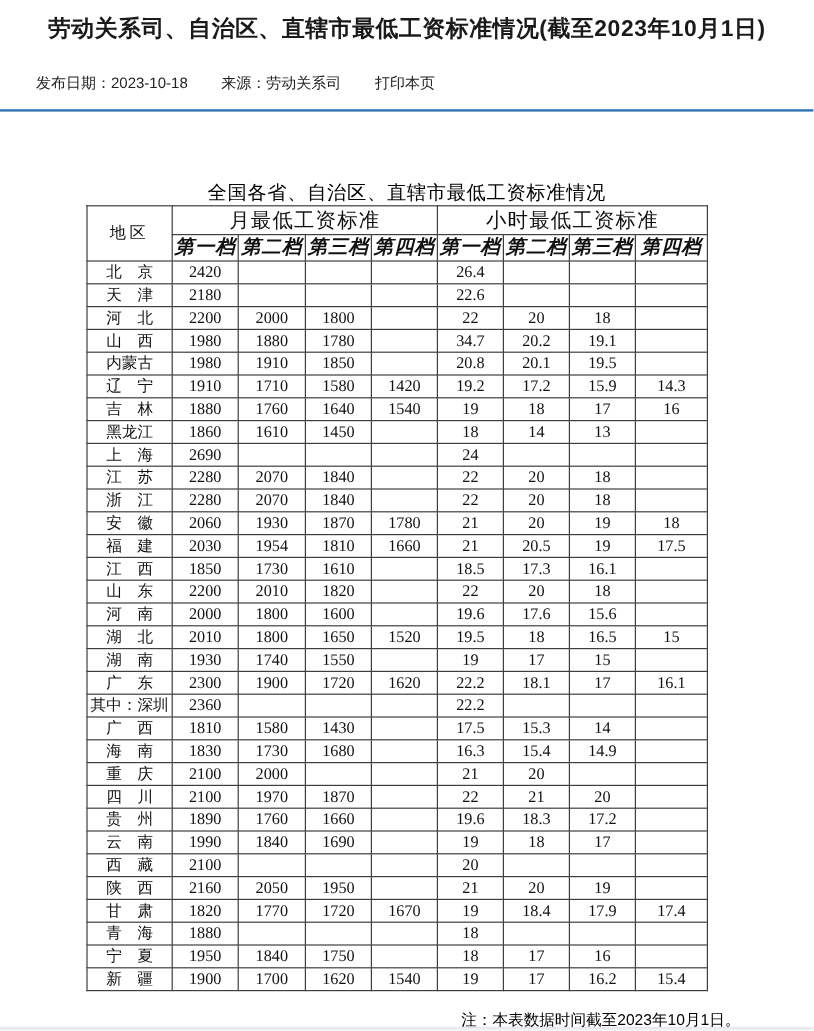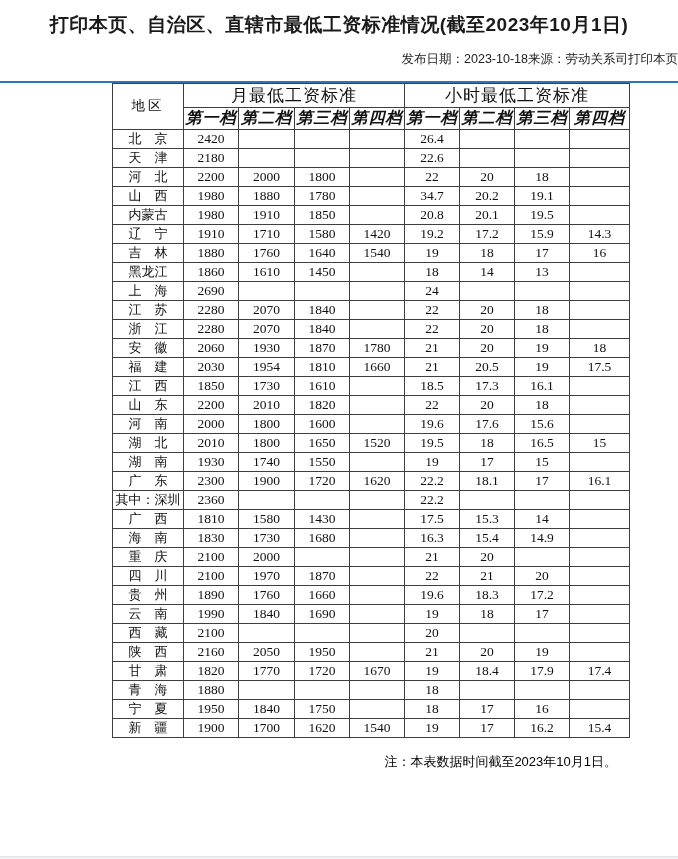--- a/index.html
+++ b/index.html
@@ -22,24 +22,25 @@
     margin:0 30px;
     text-align:center;
     font-size:19px;
     font-weight:700;
     letter-spacing:0.5px;
     color:var(--title-text);
     line-height:1.3;
   }
   .meta-bar{
     display:flex;
-    justify-content:flex-end;
+    justify-content:flex-start;
     align-items:center;
+    gap:28px;
     padding-left:30px;
-    margin-top:13px;
+    margin-top:23px;
     font-size:12.5px;
     color:#222;
   }
   .meta-item{white-space:nowrap;}
   .print-link{cursor:pointer;}
   .header-divider{
     margin-top:13px;
     border-top:2px solid var(--divider-blue);
     height:0;
   }
@@ -54,21 +55,21 @@
   }
   .unit-label{
     margin:4px 0 2px 88px;
     font-size:13px;
     color:#000;
   }
   table.wage-table{
     border-collapse:collapse;
     table-layout:fixed;
     width:517px;
-    margin-left:112px;
+    margin-left:72px;
   }
   .wage-table th,.wage-table td{
     border:1px solid var(--table-border);
     padding:0;
     text-align:center;
     vertical-align:middle;
     white-space:nowrap;
     overflow:hidden;
     color:#111;
   }
@@ -98,31 +99,32 @@
     left:0;right:0;bottom:0;
     height:3px;
     background:#f0f1f3;
     border-top:1px solid #e2e5e8;
   }
 </style>
 </head>
 <body>
 
 <div class="page-header">
-  <h1 class="page-title">打印本页、自治区、直辖市最低工资标准情况(截至2023年10月1日)</h1>
+  <h1 class="page-title">劳动关系司、自治区、直辖市最低工资标准情况(截至2023年10月1日)</h1>
   <div class="meta-bar">
     <span class="meta-item"><span>发布日期：</span><span>2023-10-18</span></span>
     <span class="meta-item"><span>来源：</span><span>劳动关系司</span></span>
     <span class="meta-item print-link">打印本页</span>
   </div>
 </div>
 
 <div class="header-divider"></div>
 
 <main>
+  <h2 class="table-title">全国各省、自治区、直辖市最低工资标准情况</h2>
 
   <table class="wage-table">
     <colgroup>
       <col style="width:71px">
       <col style="width:55px">
         <col style="width:56px">
         <col style="width:55px">
         <col style="width:55px">
       <col style="width:55px">
         <col style="width:55px">

